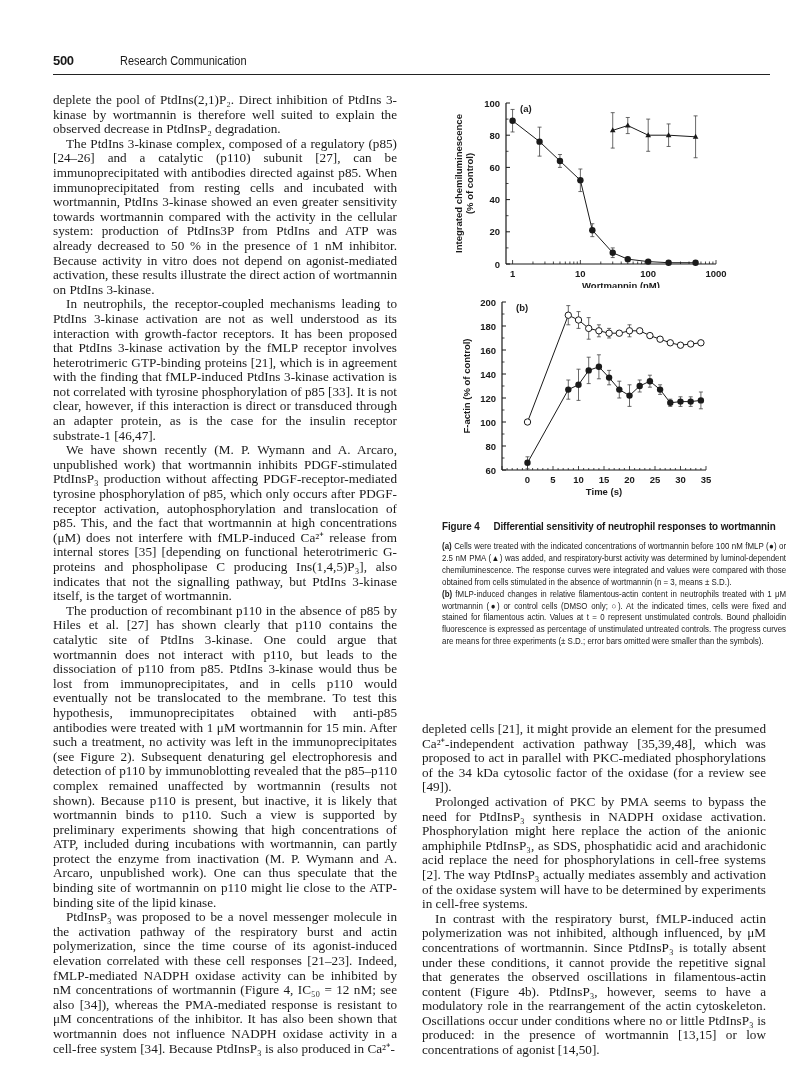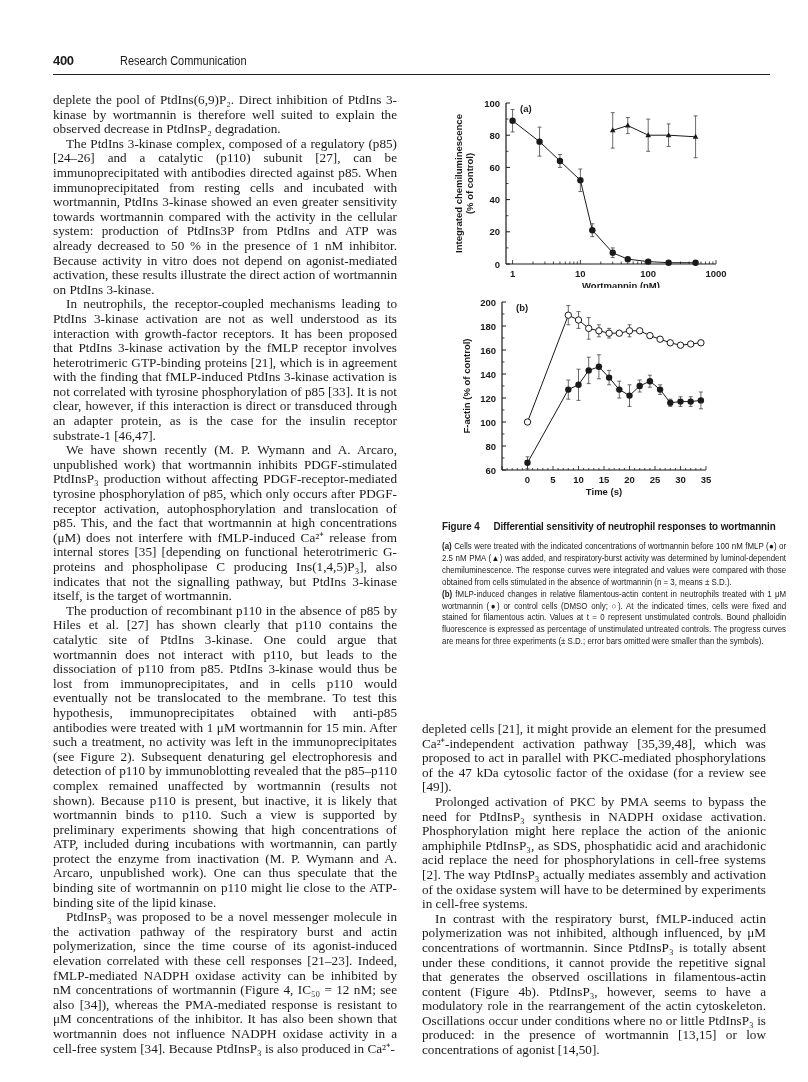--- a/index.html
+++ b/index.html
@@ -18,26 +18,26 @@
   .caption-title { font-weight:bold; font-size:10.6px; margin-bottom:9px; letter-spacing:-0.1px; transform:scaleX(0.93); transform-origin:left; white-space:nowrap; }
   .caption-title .fig-label { margin-right:12px; }
   .caption-body { font-size:8.6px; line-height:11.9px; text-align:justify; transform:scaleX(0.92); transform-origin:left; width:374px; }
   .caption-body b { font-weight:bold; }
   svg text { font-family:"Liberation Sans", sans-serif; }
 </style>
 </head>
 <body>
 
 <div class="header">
-  <span class="page-num">400</span>
+  <span class="page-num">500</span>
   <span class="running-title">Research Communication</span>
 </div>
 
 <div class="col" id="left-col">
-  <p>deplete the pool of PtdIns(6,9)P₂. Direct inhibition of PtdIns 3-kinase by wortmannin is therefore well suited to explain the observed decrease in PtdInsP₂ degradation.</p>
+  <p>deplete the pool of PtdIns(2,1)P₂. Direct inhibition of PtdIns 3-kinase by wortmannin is therefore well suited to explain the observed decrease in PtdInsP₂ degradation.</p>
   <p class="indent">The PtdIns 3-kinase complex, composed of a regulatory (p85) [24–26] and a catalytic (p110) subunit [27], can be immunoprecipitated with antibodies directed against p85. When immunoprecipitated from resting cells and incubated with wortmannin, PtdIns 3-kinase showed an even greater sensitivity towards wortmannin compared with the activity in the cellular system: production of PtdIns3P from PtdIns and ATP was already decreased to 50 % in the presence of 1 nM inhibitor. Because activity in vitro does not depend on agonist-mediated activation, these results illustrate the direct action of wortmannin on PtdIns 3-kinase.</p>
   <p class="indent">In neutrophils, the receptor-coupled mechanisms leading to PtdIns 3-kinase activation are not as well understood as its interaction with growth-factor receptors. It has been proposed that PtdIns 3-kinase activation by the fMLP receptor involves heterotrimeric GTP-binding proteins [21], which is in agreement with the finding that fMLP-induced PtdIns 3-kinase activation is not correlated with tyrosine phosphorylation of p85 [33]. It is not clear, however, if this interaction is direct or transduced through an adapter protein, as is the case for the insulin receptor substrate-1 [46,47].</p>
   <p class="indent">We have shown recently (M. P. Wymann and A. Arcaro, unpublished work) that wortmannin inhibits PDGF-stimulated PtdInsP₃ production without affecting PDGF-receptor-mediated tyrosine phosphorylation of p85, which only occurs after PDGF-receptor activation, autophosphorylation and translocation of p85. This, and the fact that wortmannin at high concentrations (μM) does not interfere with fMLP-induced Ca²⁺ release from internal stores [35] [depending on functional heterotrimeric G-proteins and phospholipase C producing Ins(1,4,5)P₃], also indicates that not the signalling pathway, but PtdIns 3-kinase itself, is the target of wortmannin.</p>
   <p class="indent">The production of recombinant p110 in the absence of p85 by Hiles et al. [27] has shown clearly that p110 contains the catalytic site of PtdIns 3-kinase. One could argue that wortmannin does not interact with p110, but leads to the dissociation of p110 from p85. PtdIns 3-kinase would thus be lost from immunoprecipitates, and in cells p110 would eventually not be translocated to the membrane. To test this hypothesis, immunoprecipitates obtained with anti-p85 antibodies were treated with 1 μM wortmannin for 15 min. After such a treatment, no activity was left in the immunoprecipitates (see Figure 2). Subsequent denaturing gel electrophoresis and detection of p110 by immunoblotting revealed that the p85–p110 complex remained unaffected by wortmannin (results not shown). Because p110 is present, but inactive, it is likely that wortmannin binds to p110. Such a view is supported by preliminary experiments showing that high concentrations of ATP, included during incubations with wortmannin, can partly protect the enzyme from inactivation (M. P. Wymann and A. Arcaro, unpublished work). One can thus speculate that the binding site of wortmannin on p110 might lie close to the ATP-binding site of the lipid kinase.</p>
   <p class="indent">PtdInsP₃ was proposed to be a novel messenger molecule in the activation pathway of the respiratory burst and actin polymerization, since the time course of its agonist-induced elevation correlated with these cell responses [21–23]. Indeed, fMLP-mediated NADPH oxidase activity can be inhibited by nM concentrations of wortmannin (Figure 4, IC₅₀ = 12 nM; see also [34]), whereas the PMA-mediated response is resistant to μM concentrations of the inhibitor. It has also been shown that wortmannin does not influence NADPH oxidase activity in a cell-free system [34]. Because PtdInsP₃ is also produced in Ca²⁺-</p>
 </div>
 
 <div class="fig-a">
   <svg id="chart-a" width="300" height="200" viewBox="0 0 300 200">
       <line x1="58" y1="15" x2="58" y2="176" stroke="#1a1a1a" stroke-width="1.2"></line>
@@ -346,16 +346,16 @@
   <div class="caption-body">
     <b>(a)</b>
     <span>Cells were treated with the indicated concentrations of wortmannin before 100 nM fMLP (●) or 2.5 nM PMA (▲) was added, and respiratory-burst activity was determined by luminol-dependent chemiluminescence. The response curves were integrated and values were compared with those obtained from cells stimulated in the absence of wortmannin (n = 3, means ± S.D.).</span>
     <br>
     <b>(b)</b>
     <span>fMLP-induced changes in relative filamentous-actin content in neutrophils treated with 1 μM wortmannin (●) or control cells (DMSO only; ○). At the indicated times, cells were fixed and stained for filamentous actin. Values at t = 0 represent unstimulated controls. Bound phalloidin fluorescence is expressed as percentage of unstimulated untreated controls. The progress curves are means for three experiments (± S.D.; error bars omitted were smaller than the symbols).</span>
   </div>
 </div>
 
 <div class="col" id="right-col">
-  <p>depleted cells [21], it might provide an element for the presumed Ca²⁺-independent activation pathway [35,39,48], which was proposed to act in parallel with PKC-mediated phosphorylations of the 47 kDa cytosolic factor of the oxidase (for a review see [49]).</p>
+  <p>depleted cells [21], it might provide an element for the presumed Ca²⁺-independent activation pathway [35,39,48], which was proposed to act in parallel with PKC-mediated phosphorylations of the 34 kDa cytosolic factor of the oxidase (for a review see [49]).</p>
   <p class="indent">Prolonged activation of PKC by PMA seems to bypass the need for PtdInsP₃ synthesis in NADPH oxidase activation. Phosphorylation might here replace the action of the anionic amphiphile PtdInsP₃, as SDS, phosphatidic acid and arachidonic acid replace the need for phosphorylations in cell-free systems [2]. The way PtdInsP₃ actually mediates assembly and activation of the oxidase system will have to be determined by experiments in cell-free systems.</p>
   <p class="indent">In contrast with the respiratory burst, fMLP-induced actin polymerization was not inhibited, although influenced, by μM concentrations of wortmannin. Since PtdInsP₃ is totally absent under these conditions, it cannot provide the repetitive signal that generates the observed oscillations in filamentous-actin content (Figure 4b). PtdInsP₃, however, seems to have a modulatory role in the rearrangement of the actin cytoskeleton. Oscillations occur under conditions where no or little PtdInsP₃ is produced: in the presence of wortmannin [13,15] or low concentrations of agonist [14,50].</p>
 </div>
 
 </body></html>

